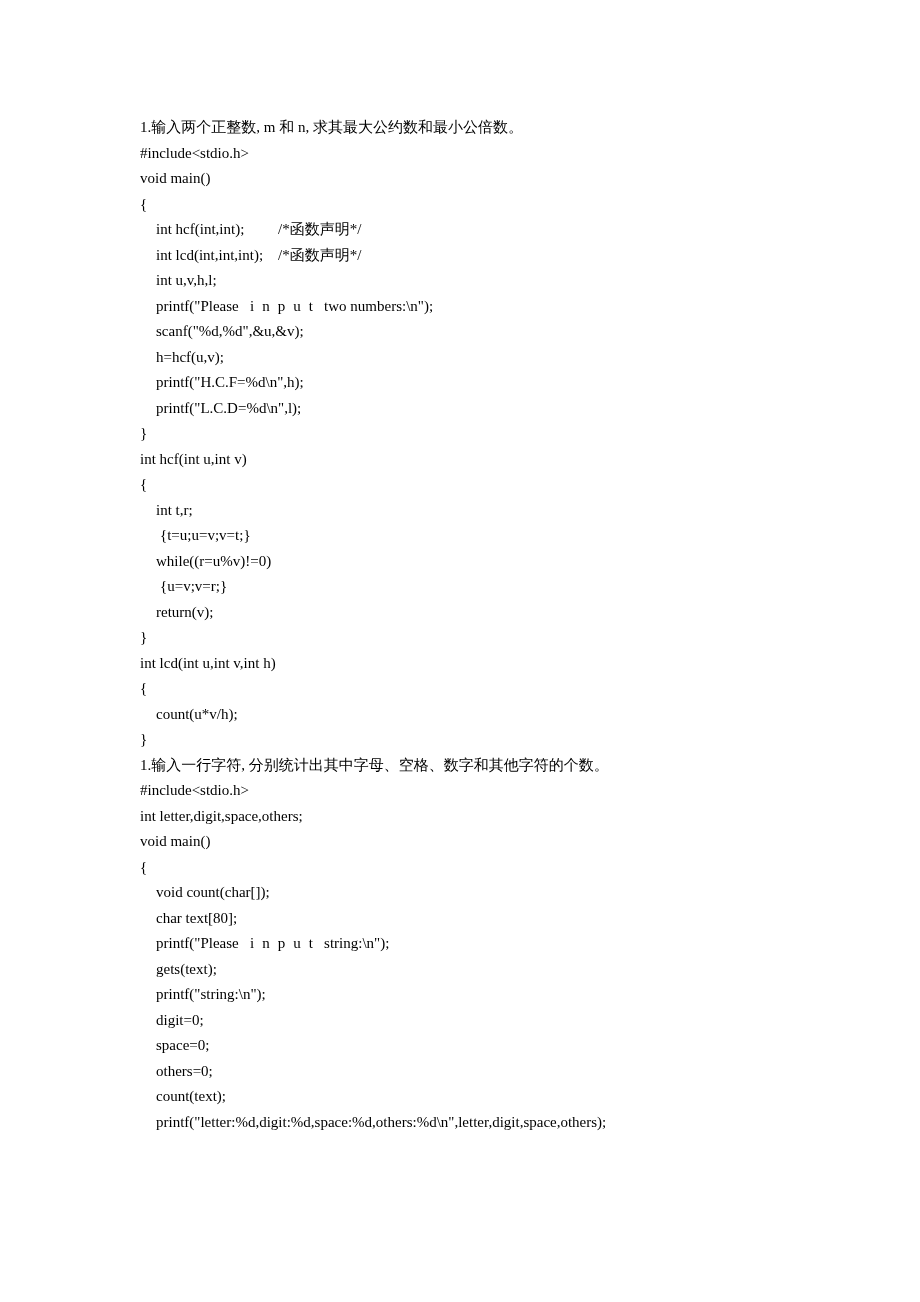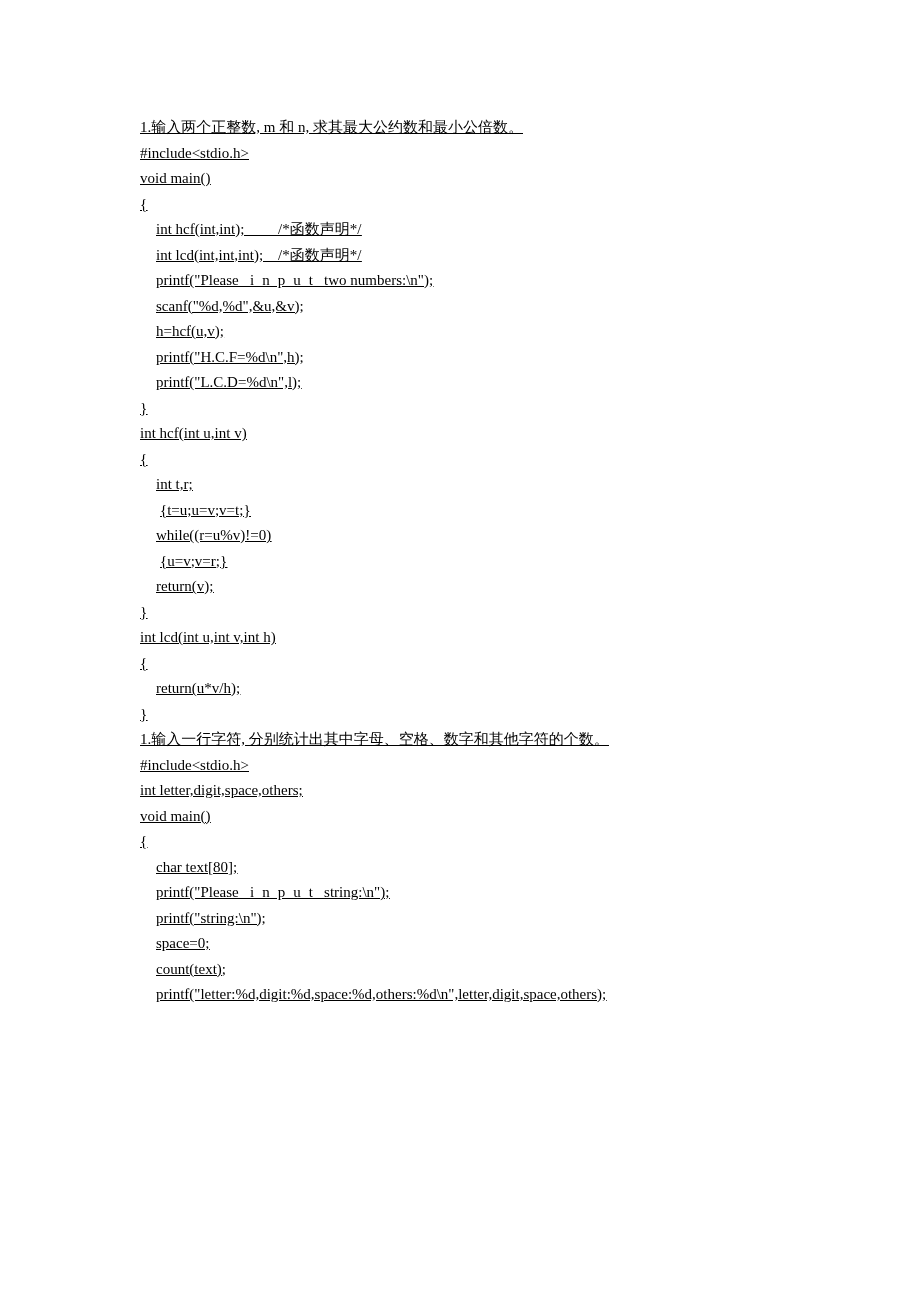--- a/index.html
+++ b/index.html
@@ -1,15 +1,15 @@
 <!DOCTYPE html>
 <html><head>
   <meta charset="utf-8">
   <style>
-    * { margin: 0; padding: 0; box-sizing: border-box; text-decoration: underline; }
+    * { margin: 0; padding: 0; box-sizing: border-box; }
     body {
       background: #fff;
       font-family: "SimSun", "Times New Roman", serif;
       font-size: 15px;
       line-height: 1.7;
       padding: 115px 140px 60px 140px;
       color: #000;
       width: 920px;
     }
     .line { white-space: pre; word-break: keep-all; }
@@ -20,42 +20,47 @@
 </head>
 <body>
 
 <div id="doc">
     <div class="line ">1.输入两个正整数, m 和 n, 求其最大公约数和最小公倍数。</div>
     <div class="line ">#include&lt;stdio.h&gt;</div>
     <div class="line ">void main()</div>
     <div class="line ">{</div>
     <div class="line indent1">int hcf(int,int);         /*函数声明*/</div>
     <div class="line indent1">int lcd(int,int,int);    /*函数声明*/</div>
+    <div class="line indent1">int u,v,h,l;</div>
     <div class="line indent1"><span>printf("Please   </span><span class="spaced">inpu</span><span>t   two numbers:\n");</span></div>
     <div class="line indent1">scanf("%d,%d",&amp;u,&amp;v);</div>
     <div class="line indent1">h=hcf(u,v);</div>
     <div class="line indent1">printf("H.C.F=%d\n",h);</div>
     <div class="line indent1">printf("L.C.D=%d\n",l);</div>
     <div class="line ">}</div>
     <div class="line ">int hcf(int u,int v)</div>
     <div class="line ">{</div>
     <div class="line indent1">int t,r;</div>
     <div class="line indent2">{t=u;u=v;v=t;}</div>
     <div class="line indent1">while((r=u%v)!=0)</div>
     <div class="line indent2">{u=v;v=r;}</div>
     <div class="line indent1">return(v);</div>
     <div class="line ">}</div>
     <div class="line ">int lcd(int u,int v,int h)</div>
     <div class="line ">{</div>
-    <div class="line indent1">return(u*v/h);</div>
+    <div class="line indent1">count(u*v/h);</div>
     <div class="line ">}</div>
     <div class="line ">1.输入一行字符, 分别统计出其中字母、空格、数字和其他字符的个数。</div>
     <div class="line ">#include&lt;stdio.h&gt;</div>
     <div class="line ">int letter,digit,space,others;</div>
     <div class="line ">void main()</div>
     <div class="line ">{</div>
+    <div class="line indent1">void count(char[]);</div>
     <div class="line indent1">char text[80];</div>
     <div class="line indent1"><span>printf("Please   </span><span class="spaced">inpu</span><span>t   string:\n");</span></div>
+    <div class="line indent1">gets(text);</div>
     <div class="line indent1">printf("string:\n");</div>
+    <div class="line indent1">digit=0;</div>
     <div class="line indent1">space=0;</div>
+    <div class="line indent1">others=0;</div>
     <div class="line indent1">count(text);</div>
     <div class="line indent1">printf("letter:%d,digit:%d,space:%d,others:%d\n",letter,digit,space,others);</div>
   </div>
 
 </body></html>

